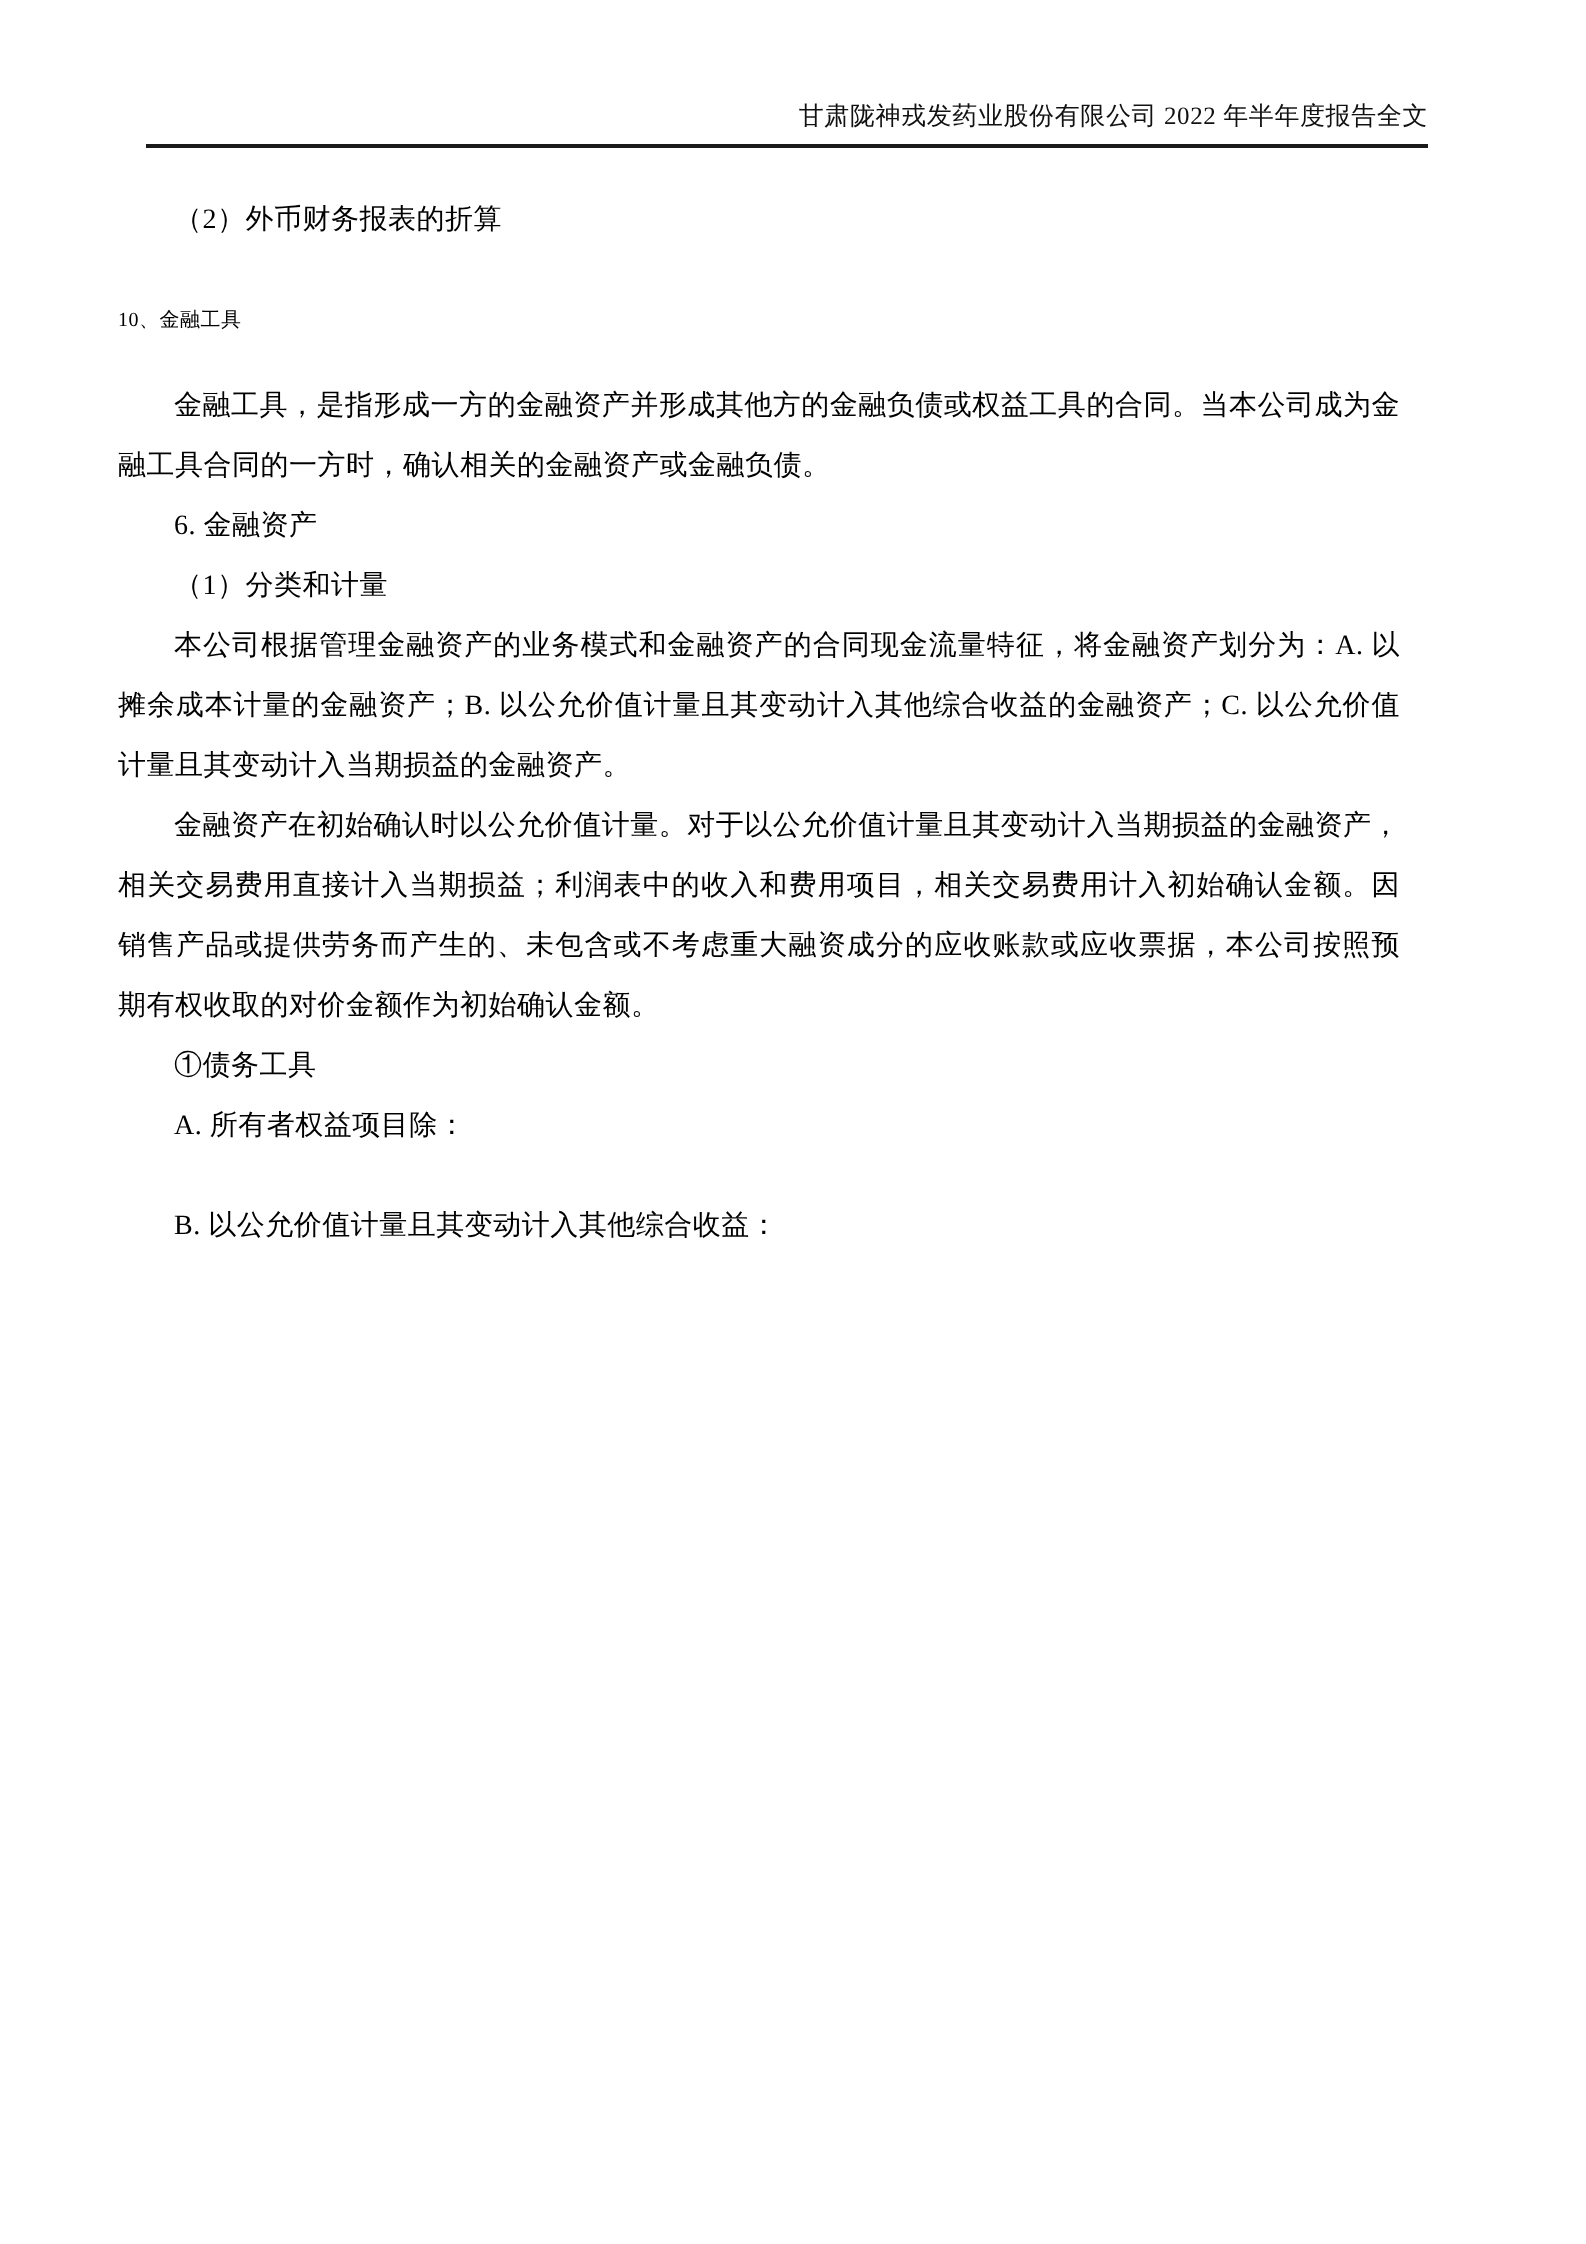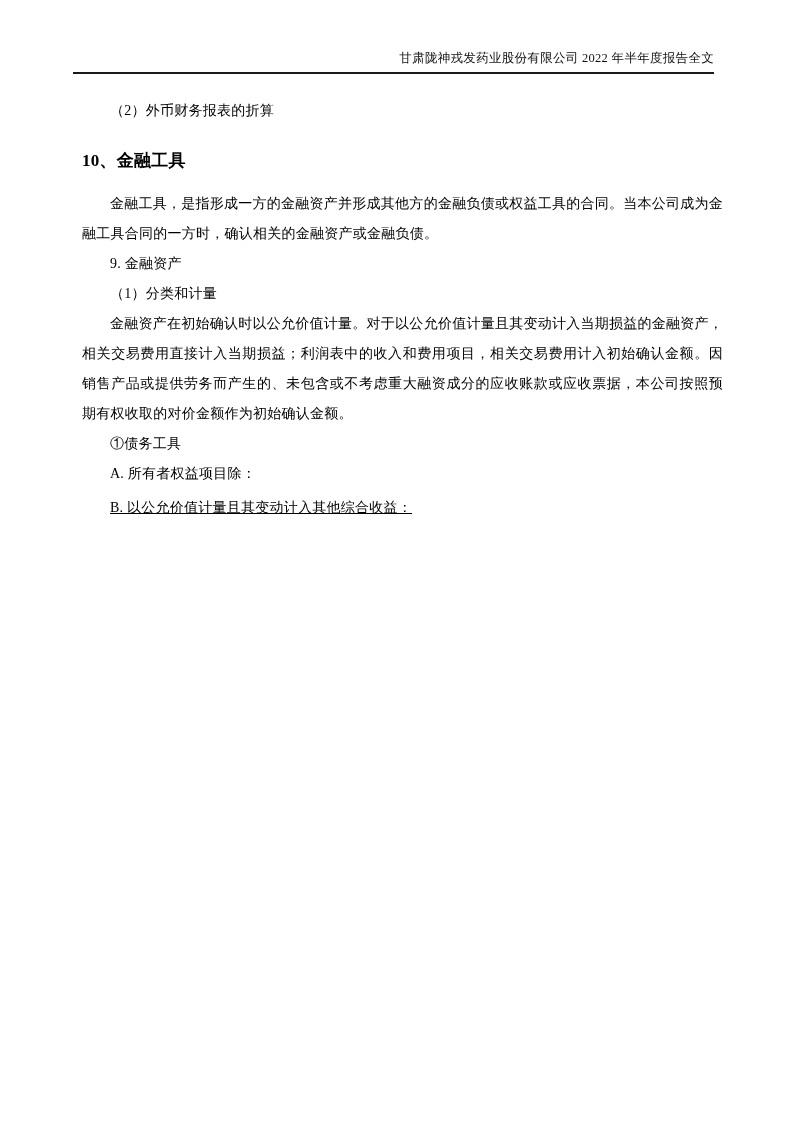--- a/index.html
+++ b/index.html
@@ -28,41 +28,40 @@
     padding-bottom: 5px;
     text-align: right;
     font-size: 12.5px;
     letter-spacing: 0.3px;
     color: #111111;
     white-space: nowrap;
   }
   .content {
     position: absolute;
     top: 96px;
-    left: 82px;
+    left: 59px;
     width: 641px;
     font-size: 14px;
     line-height: 30px;
     letter-spacing: 0.25px;
     text-align: justify;
     text-justify: inter-ideograph;
   }
   .content p {
     margin: 0;
     text-indent: 2em;
   }
   .content p.section-heading {
-    font-weight: bold;
-    font-size: 17px;
+    font-weight: normal;
+    font-size: 10px;
     text-indent: 0;
     margin: 20px 0 13px 0;
   }
   .content p.spaced-top {
-    margin-top: 4px;
-    text-decoration: underline;
+    margin-top: 20px;
   }
   .page-number {
     position: absolute;
     top: 1042px;
     right: 81px;
     font-size: 13px;
     line-height: 18px;
     color: #4d7c0f;
     margin-left: 12px;
   }
@@ -73,22 +72,23 @@
 <div class="page">
 
   <div class="header">
     <div class="header-title">甘肃陇神戎发药业股份有限公司 2022 年半年度报告全文</div>
   </div>
 
   <div class="content">
     <p>（2）外币财务报表的折算</p>
     <p class="section-heading">10、金融工具</p>
     <p>金融工具，是指形成一方的金融资产并形成其他方的金融负债或权益工具的合同。当本公司成为金融工具合同的一方时，确认相关的金融资产或金融负债。</p>
-    <p>9. 金融资产</p>
+    <p>6. 金融资产</p>
     <p>（1）分类和计量</p>
+    <p>本公司根据管理金融资产的业务模式和金融资产的合同现金流量特征，将金融资产划分为：A. 以摊余成本计量的金融资产；B. 以公允价值计量且其变动计入其他综合收益的金融资产；C. 以公允价值计量且其变动计入当期损益的金融资产。</p>
     <p>金融资产在初始确认时以公允价值计量。对于以公允价值计量且其变动计入当期损益的金融资产，相关交易费用直接计入当期损益；利润表中的收入和费用项目，相关交易费用计入初始确认金额。因销售产品或提供劳务而产生的、未包含或不考虑重大融资成分的应收账款或应收票据，本公司按照预期有权收取的对价金额作为初始确认金额。</p>
     <p>①债务工具</p>
     <p>A. 所有者权益项目除：</p>
     <p class="spaced-top">B. 以公允价值计量且其变动计入其他综合收益：</p>
   </div>
 
   <div class="page-number">65</div>
 
 </div>
 

